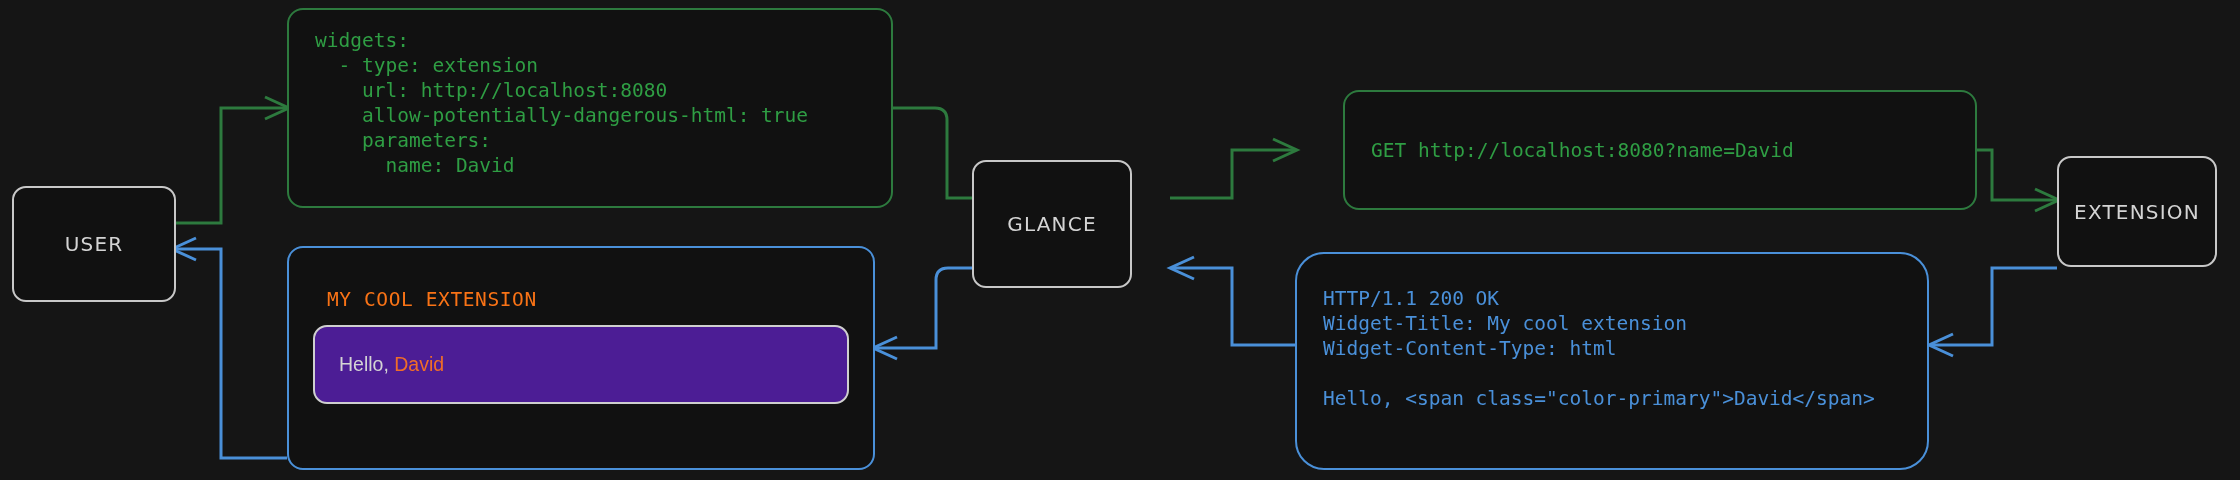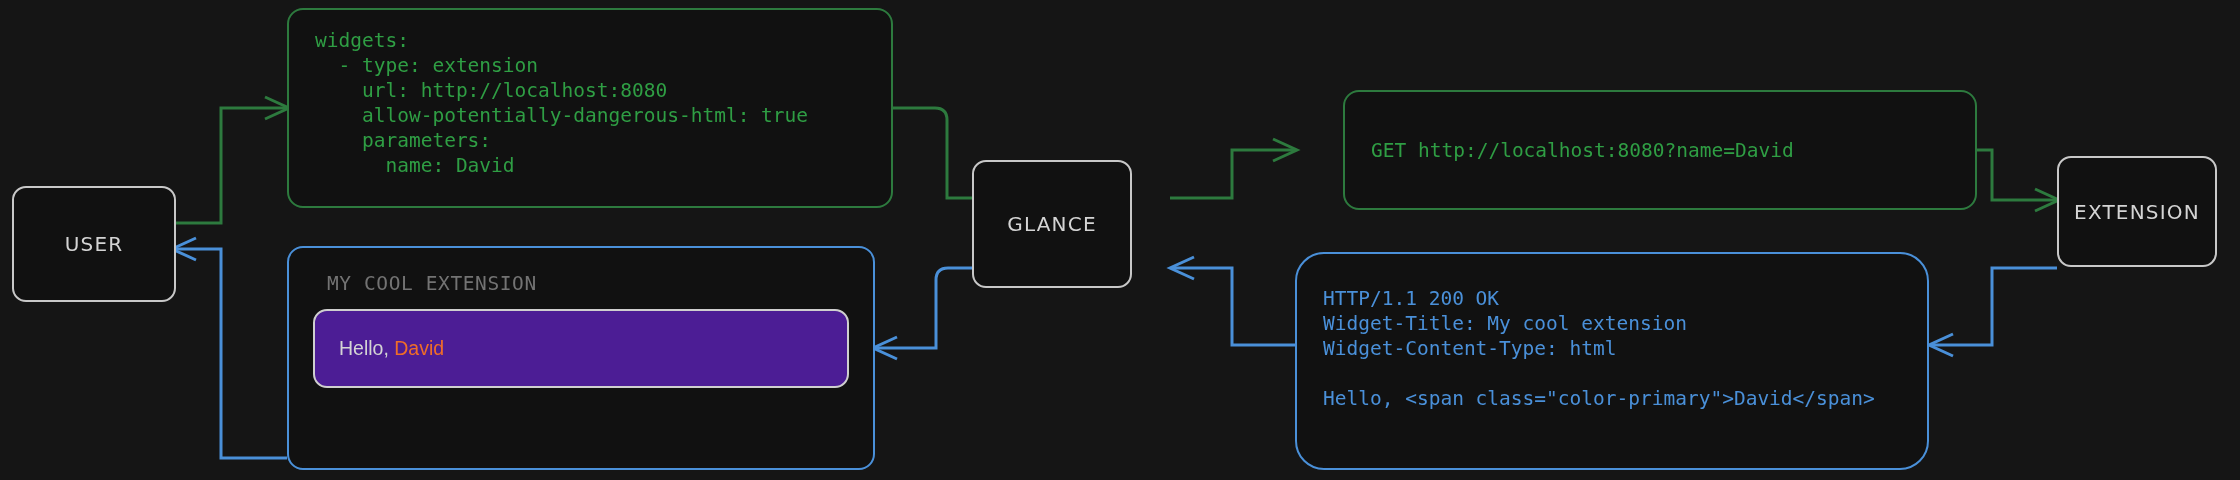--- a/index.html
+++ b/index.html
@@ -63,25 +63,25 @@
   }
   #widget-preview {
     position: absolute;
     box-sizing: border-box;
     border: 2px solid #4a90d9;
     border-radius: 16px;
     background: #111111;
     padding: 20px 24px;
   }
   #widget-preview .widget-title {
-    color: #737373;
+    color: #f97316;
     font-family: "DejaVu Sans Mono", monospace;
     font-size: 19.5px;
     letter-spacing: 0.6px;
-    margin: 4px 0 14px 14px;
+    margin: 20px 0 14px 14px;
   }
   #widget-preview .widget-card {
     box-sizing: border-box;
     border: 2px solid #cfcfcf;
     border-radius: 14px;
     background: #4c1d95;
     padding: 26px 24px;
     color: #d4d4d4;
     font-family: Liberation Sans, sans-serif;
     font-size: 19.5px;

